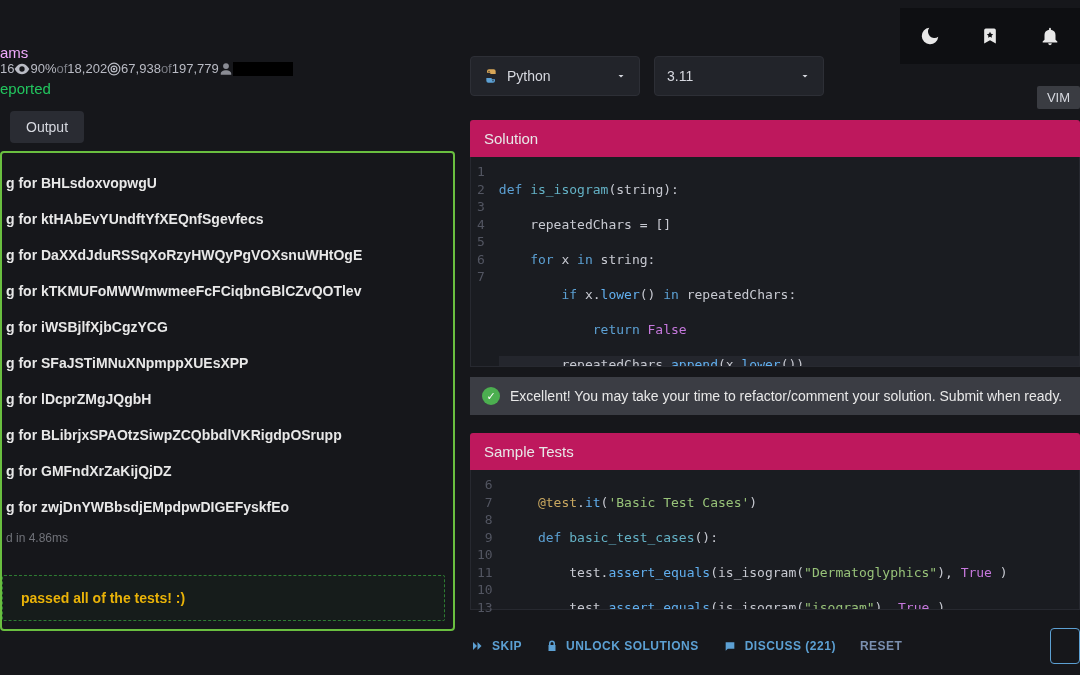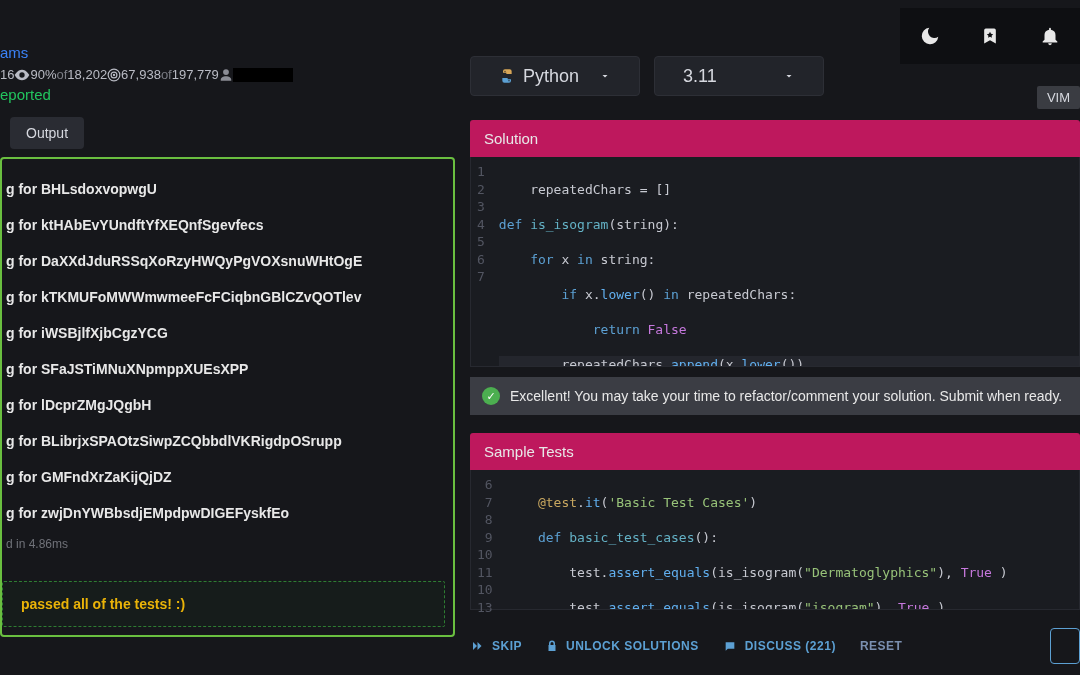--- a/index.html
+++ b/index.html
@@ -42,21 +42,21 @@
   .right {
     position: absolute;
     left: 470px;
     top: 44px;
     right: 0;
     width: 610px;
   }
 
   
   .title-area { padding-left: 0; }
-  .title { color: #3b82f6; font-size: 15px; margin-bottom: 6px; }
+  .title { color: #f0abfc; font-size: 15px; }
   .stats {
     display: flex;
     align-items: center;
     font-size: 13px;
     color: #b9bbc4;
   }
   .stats .sub { color: #7a7c84; }
   .reported { color: #22c55e; font-size: 15px; margin-top: 4px; }
   .redact {
     display: inline-block;
@@ -111,24 +111,24 @@
     margin-top: 12px;
   }
   .dropdown {
     background: #22242a;
     border: 1px solid #2d2f36;
     border-radius: 4px;
     height: 40px;
     width: 170px;
     display: flex;
     align-items: center;
-    padding: 0 28px;
+    padding: 0 12px;
     justify-content: space-between;
     color: #d6d8df;
-    font-size: 18px;
+    font-size: 14px;
     cursor: pointer;
   }
   .dropdown .lang { display: flex; align-items: center; gap: 8px; }
   .vim-badge {
     position: absolute;
     top: 86px;
     right: 0;
     background: #3a3c42;
     color: #d6d8df;
     padding: 4px 10px;
@@ -344,22 +344,22 @@
       <div class="gutter">
         <div>1</div>
         <div>2</div>
         <div>3</div>
         <div>4</div>
         <div>5</div>
         <div>6</div>
         <div>7</div>
       </div>
       <div class="code">
+<div class="line"><span class="kw">def</span> <span class="fnname">is_isogram</span><span class="pun">(</span>string<span class="pun">):</span></div>
 <div class="line">    repeatedChars <span class="pun">=</span> <span class="pun">[]</span></div>
-<div class="line"><span class="kw">def</span> <span class="fnname">is_isogram</span><span class="pun">(</span>string<span class="pun">):</span></div>
 <div class="line">    <span class="kw">for</span> x <span class="kw">in</span> string<span class="pun">:</span></div>
 <div class="line">        <span class="kw">if</span> x<span class="pun">.</span><span class="attr">lower</span><span class="pun">()</span> <span class="kw">in</span> repeatedChars<span class="pun">:</span></div>
 <div class="line">            <span class="kw">return</span> <span class="bool">False</span></div>
 <div class="line hl-line">        repeatedChars<span class="pun">.</span><span class="attr">append</span><span class="pun">(</span>x<span class="pun">.</span><span class="attr">lower</span><span class="pun">())</span></div>
 
       </div>
     </div>
   </div>
 
   <div class="status-ok">

